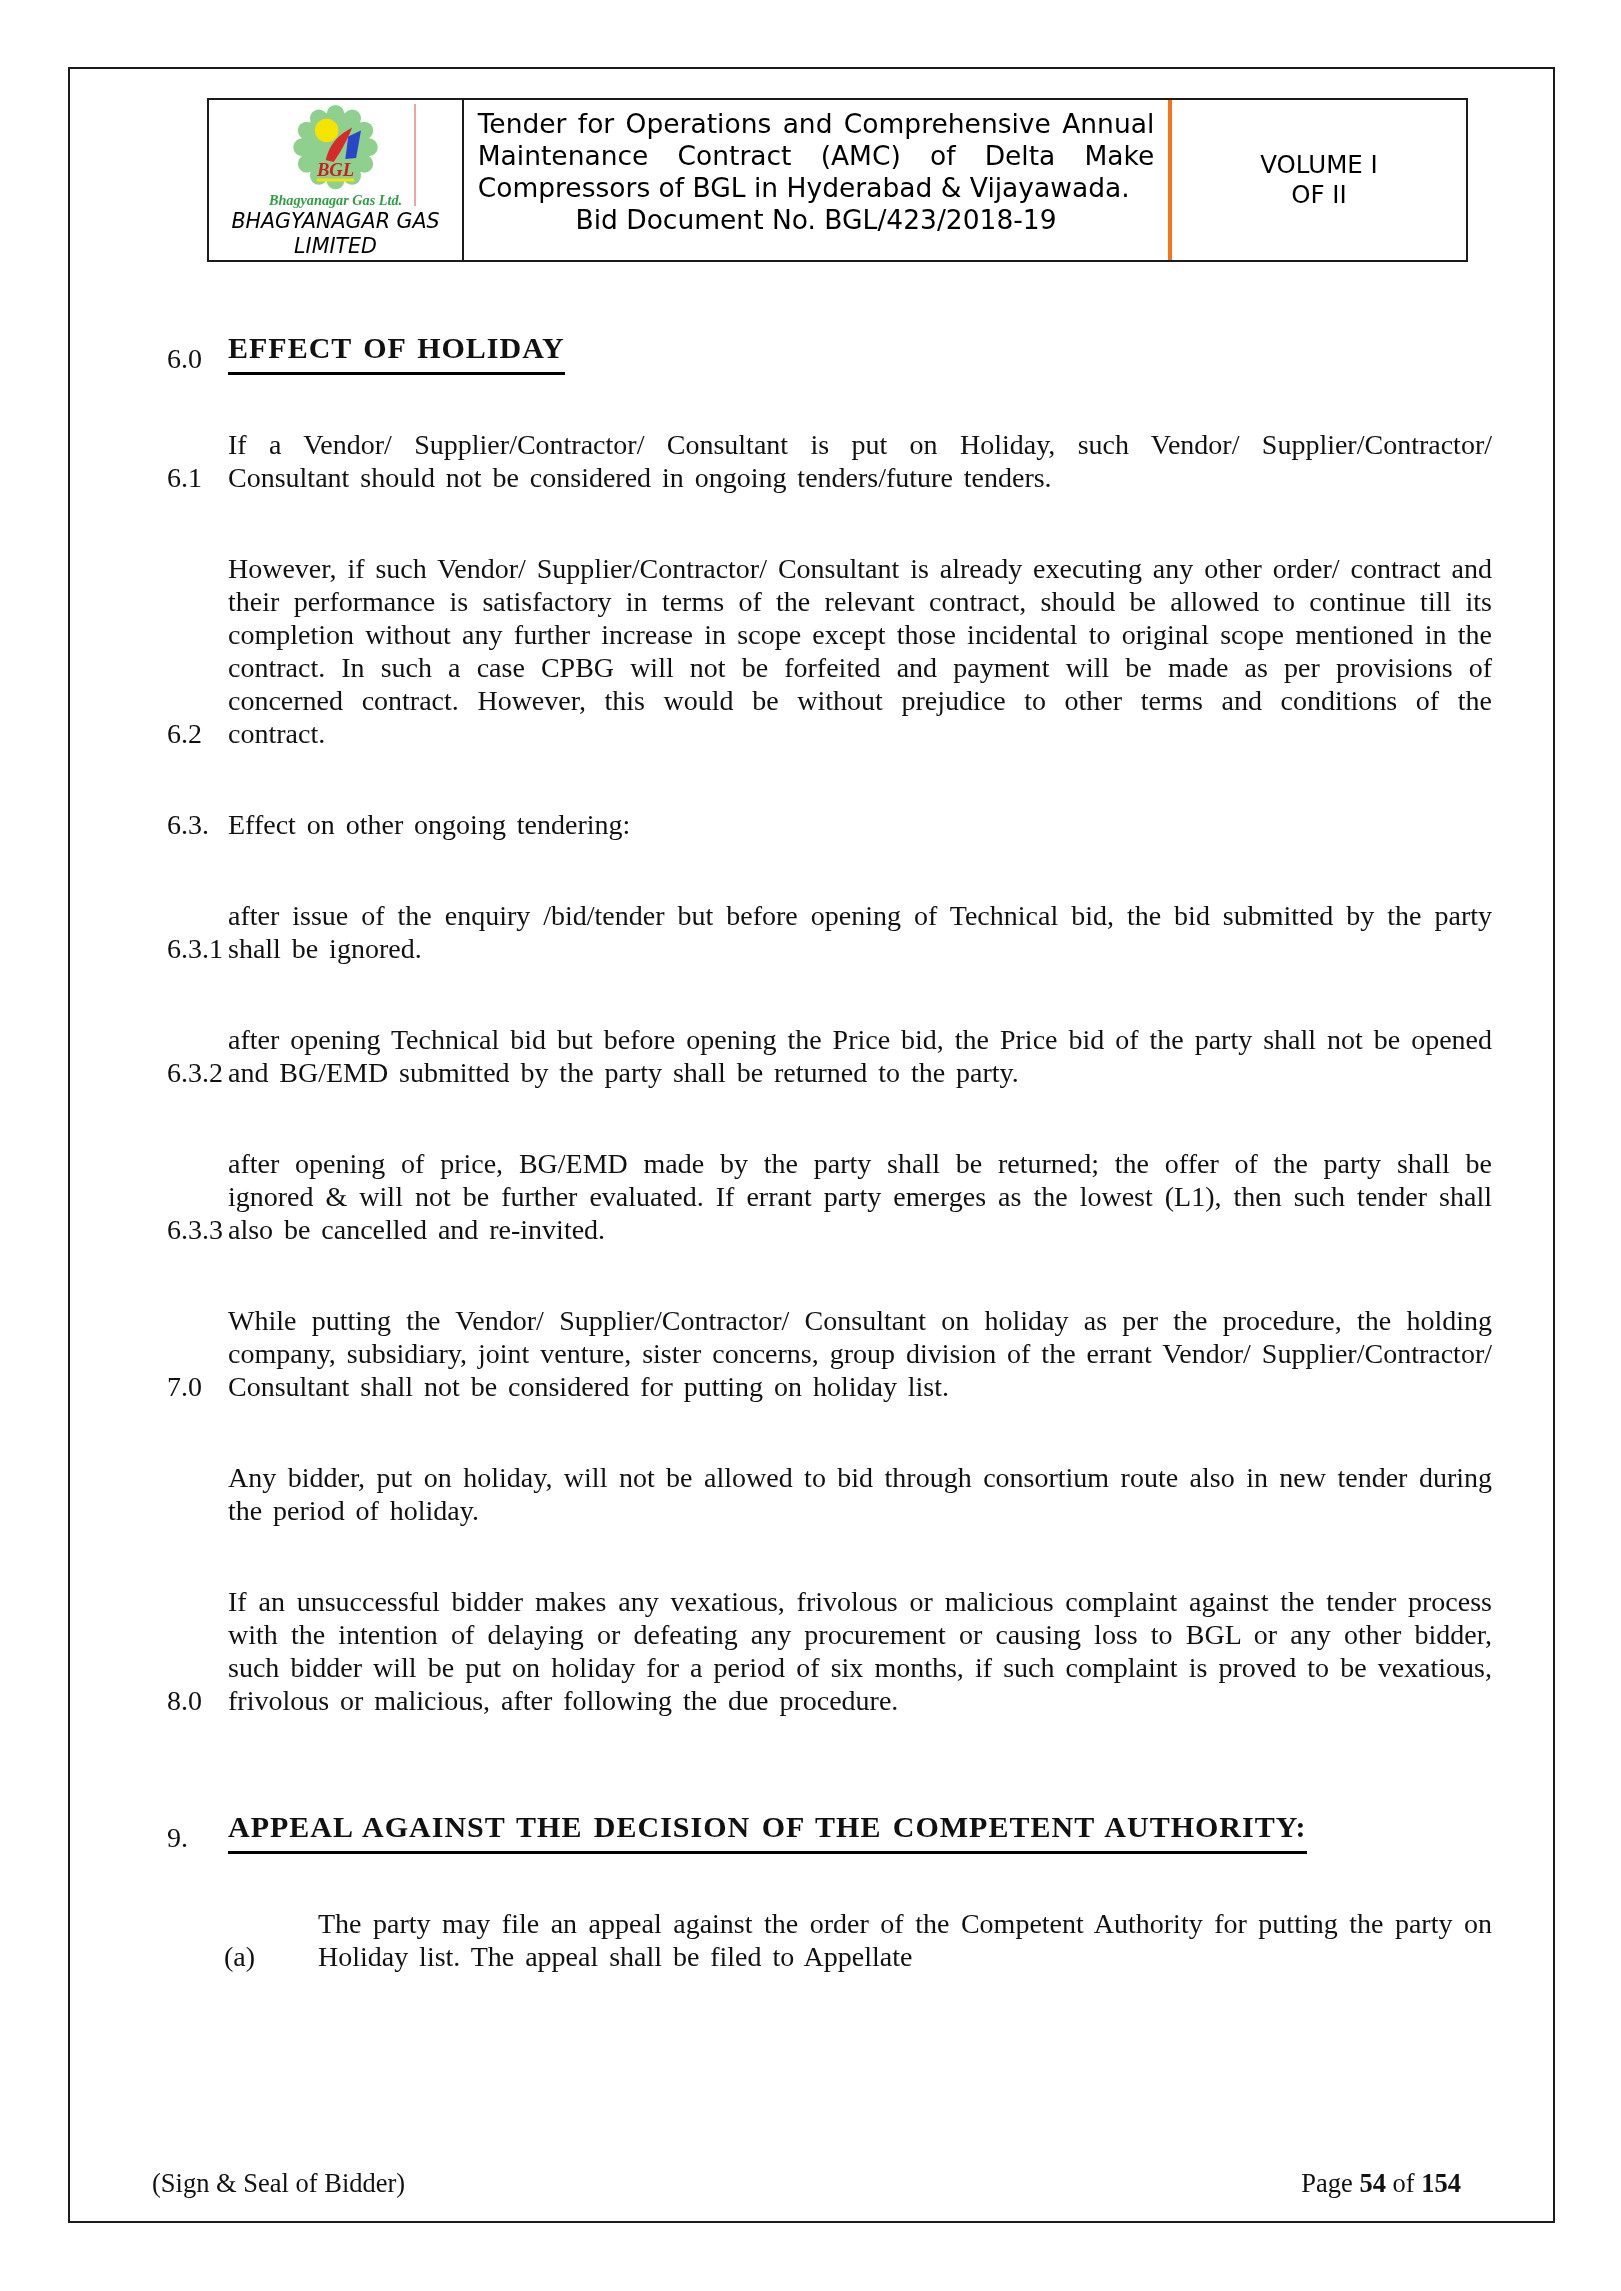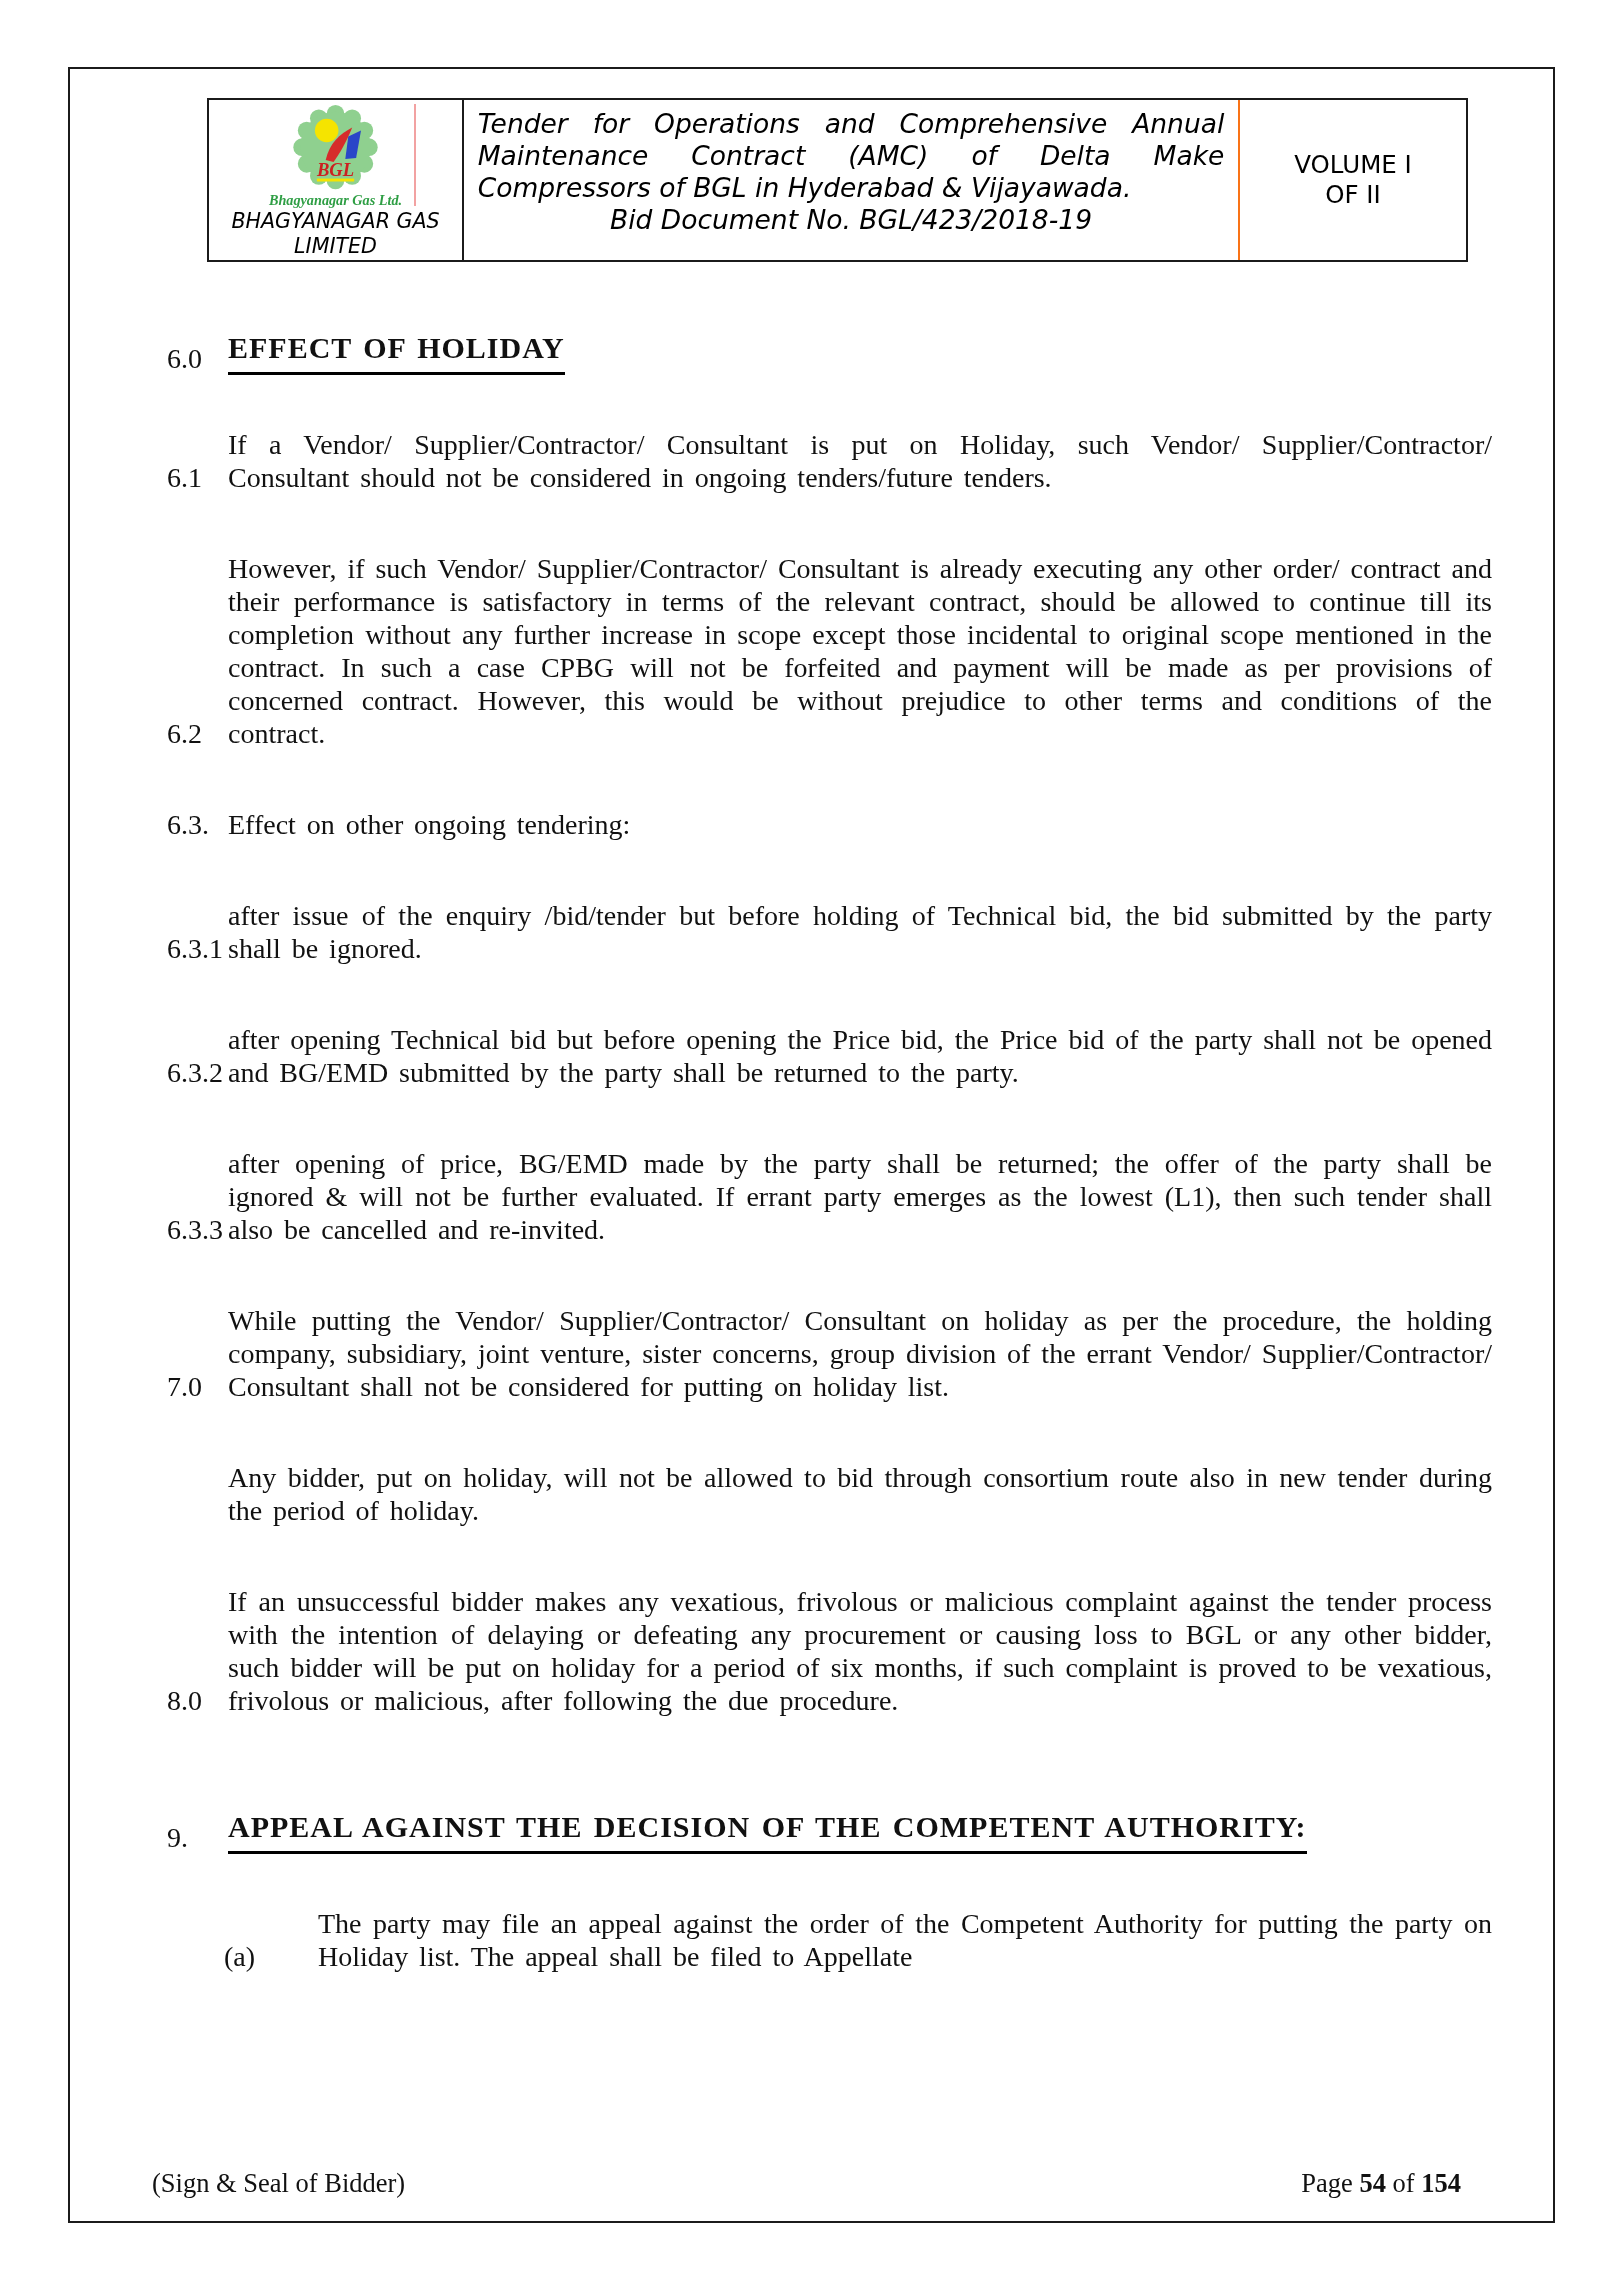--- a/index.html
+++ b/index.html
@@ -32,25 +32,24 @@
   }
   .logo-cell .artifact-line{
     position:absolute;left:205px;top:3.9px;width:2px;height:102px;
     background:#f2a2a2;
   }
   .company-name{
     font-size:20.6px;line-height:24.5px;text-align:center;
     color:#000;margin-top:-2px;width:225px;
   }
   .title-cell{
-    width:776px;flex-shrink:0;
-    border-right:2px solid #f97316;
+    width:708px;flex-shrink:0;
+    border-right:4px solid #f97316;
     padding:7.8px 13.7px 3.9px 13.7px;
     box-sizing:border-box;
-    font-style:italic;
   }
   .title-text{
     font-size:26.5px;line-height:32px;
     text-align:justify;color:#000;
   }
   .bid-doc{
     font-size:26.5px;line-height:32px;text-align:center;color:#000;
   }
   .volume-cell{
     flex:1;display:flex;flex-direction:column;
@@ -147,21 +146,21 @@
         <span class="txt">However, if such Vendor/ Supplier/Contractor/ Consultant is already executing any other order/ contract and their performance is satisfactory in terms of the relevant contract, should be allowed to continue till its completion without any further increase in scope except those incidental to original scope mentioned in the contract. In such a case CPBG will not be forfeited and payment will be made as per provisions of concerned contract.  However, this would be without prejudice to other terms and conditions of the contract.</span>
       </div>
 
       <div class="para">
         <span class="num">6.3.</span>
         <span class="txt">Effect on other ongoing tendering:</span>
       </div>
 
       <div class="para">
         <span class="num">6.3.1</span>
-        <span class="txt">after issue of the enquiry /bid/tender but before holding of Technical bid, the bid submitted by the party shall be ignored.</span>
+        <span class="txt">after issue of the enquiry /bid/tender but before opening of Technical bid, the bid submitted by the party shall be ignored.</span>
       </div>
 
       <div class="para">
         <span class="num">6.3.2</span>
         <span class="txt">after opening Technical bid but before opening the Price bid, the Price bid of the party shall not be opened and BG/EMD submitted by the party shall be returned to the party.</span>
       </div>
 
       <div class="para">
         <span class="num">6.3.3</span>
         <span class="txt">after opening of price, BG/EMD made by the party shall be returned; the offer of the party shall be ignored &amp; will not be further evaluated. If errant party emerges as the lowest (L1), then such tender shall also be cancelled and re-invited.</span>

